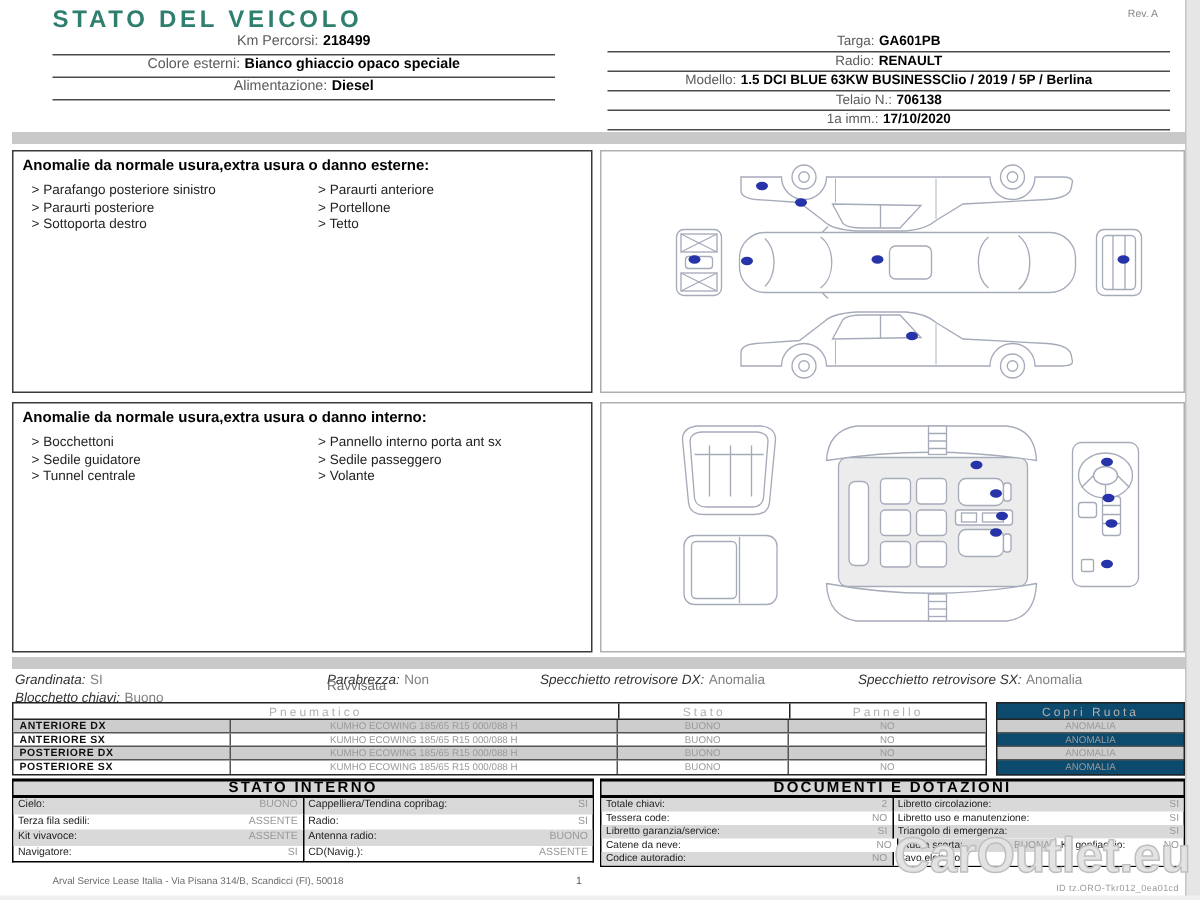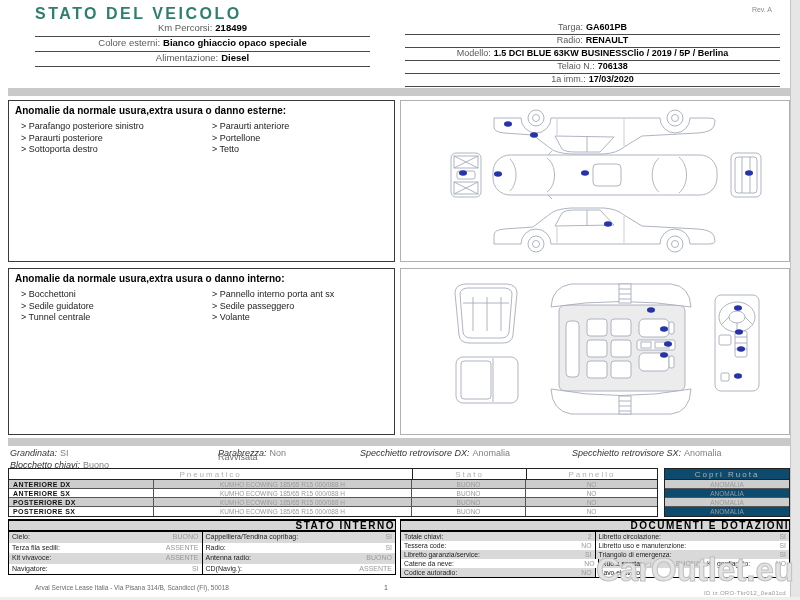--- a/index.html
+++ b/index.html
@@ -51,21 +51,21 @@
   .td-pos{width:145px;border-right:1px solid #555;font-weight:bold;font-size:7px;padding-left:4px;color:#111;letter-spacing:.4px;}
   .td-model{width:258px;border-right:1px solid #555;text-align:center;color:#9a9a9a;}
   .td-stato{width:114px;border-right:1px solid #555;text-align:center;color:#9a9a9a;}
   .td-term{flex:1;text-align:center;color:#9a9a9a;}
   .td-full{flex:1;text-align:center;color:#9a9a9a;}
   .rg{background:#cdcdcd;}
 
   
   .sec-tbl{top:519px;background:#fff;}
   .sec-hdr{height:13px;line-height:9px;background:#d6d6d6;border:2px solid #000;border-left-width:1px;border-right-width:1px;
-           font-size:10px;font-weight:bold;letter-spacing:1.5px;text-align:right;color:#000;}
+           font-size:10px;font-weight:bold;letter-spacing:1.5px;text-align:center;color:#000;}
   .sec-body{border:1px solid #000;border-top:none;}
   .sec-row{display:flex;font-size:7px;}
   .si-row{height:10.5px;line-height:10.5px;}
   .doc-row{height:9px;line-height:9px;font-size:6.8px;}
   .cellpair{flex:1;display:flex;justify-content:space-between;padding:0 3px;overflow:hidden;white-space:nowrap;}
   .cellpair.lt{border-right:1px solid #000;}
   .sec-row .lbl{color:#222;}
   .sec-row .val{color:#999;}
   .half-split{flex:1;display:flex;overflow:hidden;}
   .half-split .p1{flex:1.25;display:flex;justify-content:space-between;padding:0 3px;background:#d9d9d9;}
@@ -103,21 +103,21 @@
 <div class="abs field f-right" style="top:35px;">
   <span class="lbl">Radio:</span><span class="val">RENAULT</span>
 </div>
 <div class="abs field f-right" style="top:48px;">
   <span class="lbl">Modello:</span><span class="val">1.5 DCI BLUE 63KW BUSINESSClio / 2019 / 5P / Berlina</span>
 </div>
 <div class="abs field f-right" style="top:61px;">
   <span class="lbl">Telaio N.:</span><span class="val">706138</span>
 </div>
 <div class="abs field f-right" style="top:74px;">
-  <span class="lbl">1a imm.:</span><span class="val">17/03/2020</span>
+  <span class="lbl">1a imm.:</span><span class="val">17/10/2020</span>
 </div>
 
 <div class="abs band" style="top:88px;"></div>
 
 <div class="abs anom-box" style="left:8px;top:100px;width:387px;height:162px;">
   <div class="anom-title">Anomalie da normale usura,extra usura o danno esterne:</div>
   <div class="anom-col" style="left:12px;">
     <div>&gt; Parafango posteriore sinistro</div>
     <div>&gt; Paraurti posteriore</div>
     <div>&gt; Sottoporta destro</div>

